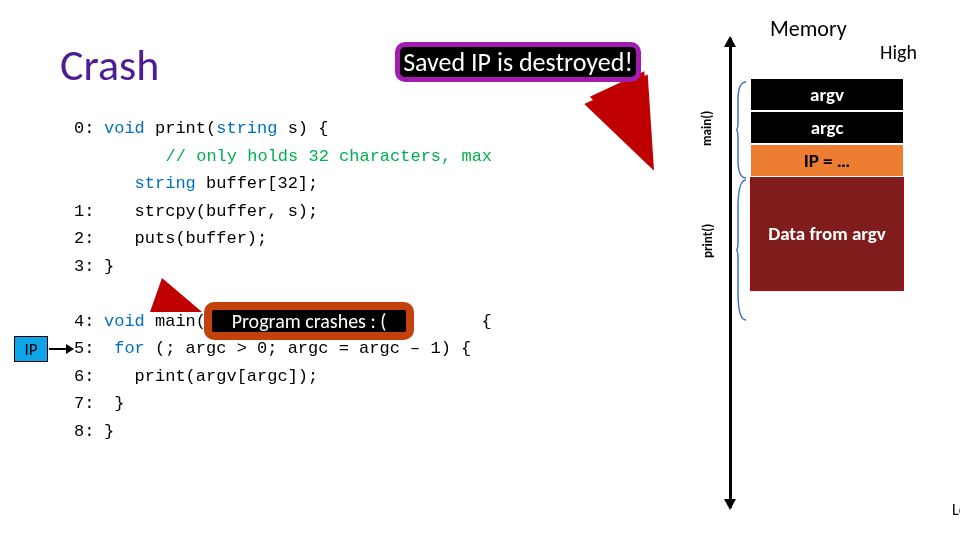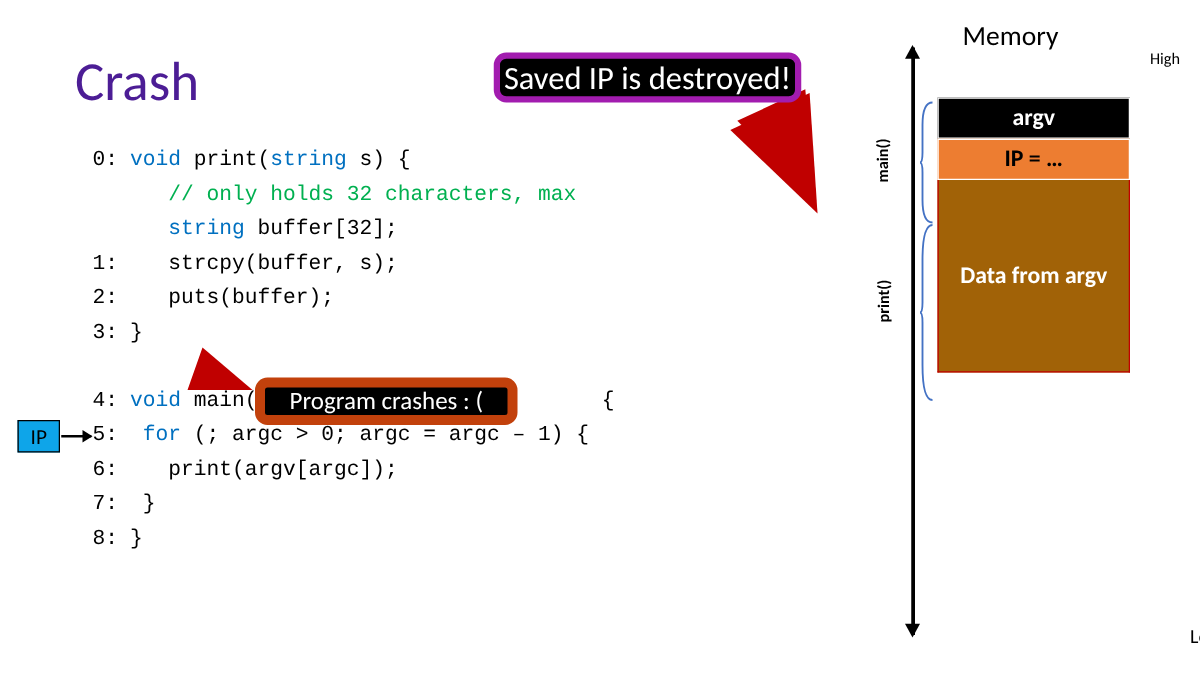--- a/index.html
+++ b/index.html
@@ -9,40 +9,40 @@
   
   .memory-title { position: absolute; left: 770px; top: 15px; font-size: 22px; color: #000; }
   
   .callout1 { position: absolute; left: 395px; top: 42px; width: 246px; height: 40px; background: #000; border: 5px solid #a21caf; border-radius: 10px; color: #fff; font-size: 26px; display: flex; align-items: center; justify-content: center; z-index: 5; }
   .callout1-tail { position: absolute; left: 600px; top: 85px; width: 0; height: 0; border-left: 35px solid transparent; border-right: 35px solid transparent; border-top: 90px solid #c00000; transform: rotate(-25deg); z-index: 2; }
   .callout1-tail2 { position: absolute; left: 605px; top: 80px; width: 0; height: 0; border-left: 30px solid transparent; border-right: 30px solid transparent; border-top: 85px solid #c00000; transform: rotate(-25deg); z-index: 3; }
   
   .code-block { position: absolute; left: 74px; top: 115px; font-family: Consolas, 'Courier New', monospace; font-size: 17px; line-height: 1.62; color: #000; white-space: pre; }
   .code-block .ln { display: inline-block; width: 30px; }
   .kw { color: #0070c0; text-align: center; }
-  .cm { color: #00b050; }
+  .cm { color: #00b050; margin-left: 31px; }
   
   .ip-box { position: absolute; left: 14px; top: 336px; width: 34px; height: 26px; border: 1.5px solid #000; background: #0ea5e9; font-size: 17px; display: flex; align-items: center; justify-content: center; }
   .ip-arrow { position: absolute; left: 49px; top: 348px; width: 24px; height: 2px; background: #000; }
   .ip-arrow::after { content: ''; position: absolute; right: -1px; top: -4px; border-left: 8px solid #000; border-top: 5px solid transparent; border-bottom: 5px solid transparent; }
   
   .callout2 { position: absolute; left: 204px; top: 302px; width: 210px; height: 38px; background: #000; border: 8px solid #c2410c; border-radius: 10px; color: #fff; font-size: 20px; display: flex; align-items: center; justify-content: center; z-index: 10; }
   .callout2-tail { position: absolute; left: 150px; top: 278px; width: 0; height: 0; border-left: 12px solid transparent; border-right: 40px solid transparent; border-bottom: 34px solid #c00000; z-index: 9; }
   
   .mem-axis { position: absolute; left: 729px; top: 38px; width: 3px; height: 470px; background: #000; }
   .mem-axis::before { content:''; position:absolute; top:-2px; left:-5px; border-left:6.5px solid transparent; border-right:6.5px solid transparent; border-bottom:11px solid #000; }
   .mem-axis::after { content:''; position:absolute; bottom:-2px; left:-5px; border-left:6.5px solid transparent; border-right:6.5px solid transparent; border-top:11px solid #000; }
   
-  .lbl-high { position: absolute; left: 880px; top: 40px; font-size: 13px; margin-left: 40px; }
+  .lbl-high { position: absolute; left: 880px; top: 40px; font-size: 20px; }
   .lbl-low { position: absolute; left: 916px; top: 500px; font-size: 16px; margin-left: 36px; }
   
   .stack { position: absolute; left: 750px; top: 78px; width: 154px; }
   .cell { height: 33px; border: 1.5px solid #fff; background: #000; color: #fff; font-size: 19px; display: flex; align-items: center; justify-content: center; position: relative; font-weight: bold; }
   .cell.ip { background: #ed7d31; color: #000; border: 1.5px solid #fff; }
-  .cell.data { height: 154px; font-size: 19px; background: #a16207; color:#fff; border: 1.5px solid #c00000; border-top: none; }
+  .cell.data { height: 114px; font-size: 19px; background: #7f1d1d; color:#fff; border: 1.5px solid #c00000; border-top: none; }
   .brace-lbl-main { position: absolute; left: 699px; top: 146px; transform: rotate(-90deg); font-size: 13px; font-weight: bold; transform-origin: left top; color:#000; }
   .brace-lbl-print { position: absolute; left: 700px; top: 258px; transform: rotate(-90deg); font-size: 13px; font-weight: bold; transform-origin: left top; color:#000; }
   .brace-svg { position: absolute; stroke: #4472c4; stroke-width: 1.5; fill: none; }
 </style>
 </head>
 <body>
 
 <div class="title">Crash</div>
 <div class="memory-title">Memory</div>
 
@@ -77,15 +77,16 @@
   <path d="M10,2 Q2,2 2,20 L2,42 Q2,50 0,50 Q2,50 2,58 L2,80 Q2,98 10,98"></path>
 </svg>
 <svg class="brace-svg" style="left:736px; top:178px;" width="12" height="144">
   <path d="M10,2 Q2,2 2,30 L2,64 Q2,72 0,72 Q2,72 2,80 L2,114 Q2,142 10,142"></path>
 </svg>
 <div class="brace-lbl-main">main()</div>
 <div class="brace-lbl-print">print()</div>
 
 <div class="stack">
   <div class="cell">argv</div>
+  <div class="cell">argc</div>
   <div class="cell ip">IP = …</div>
   <div class="cell data">Data from argv</div>
 </div>
 
 </body></html>

